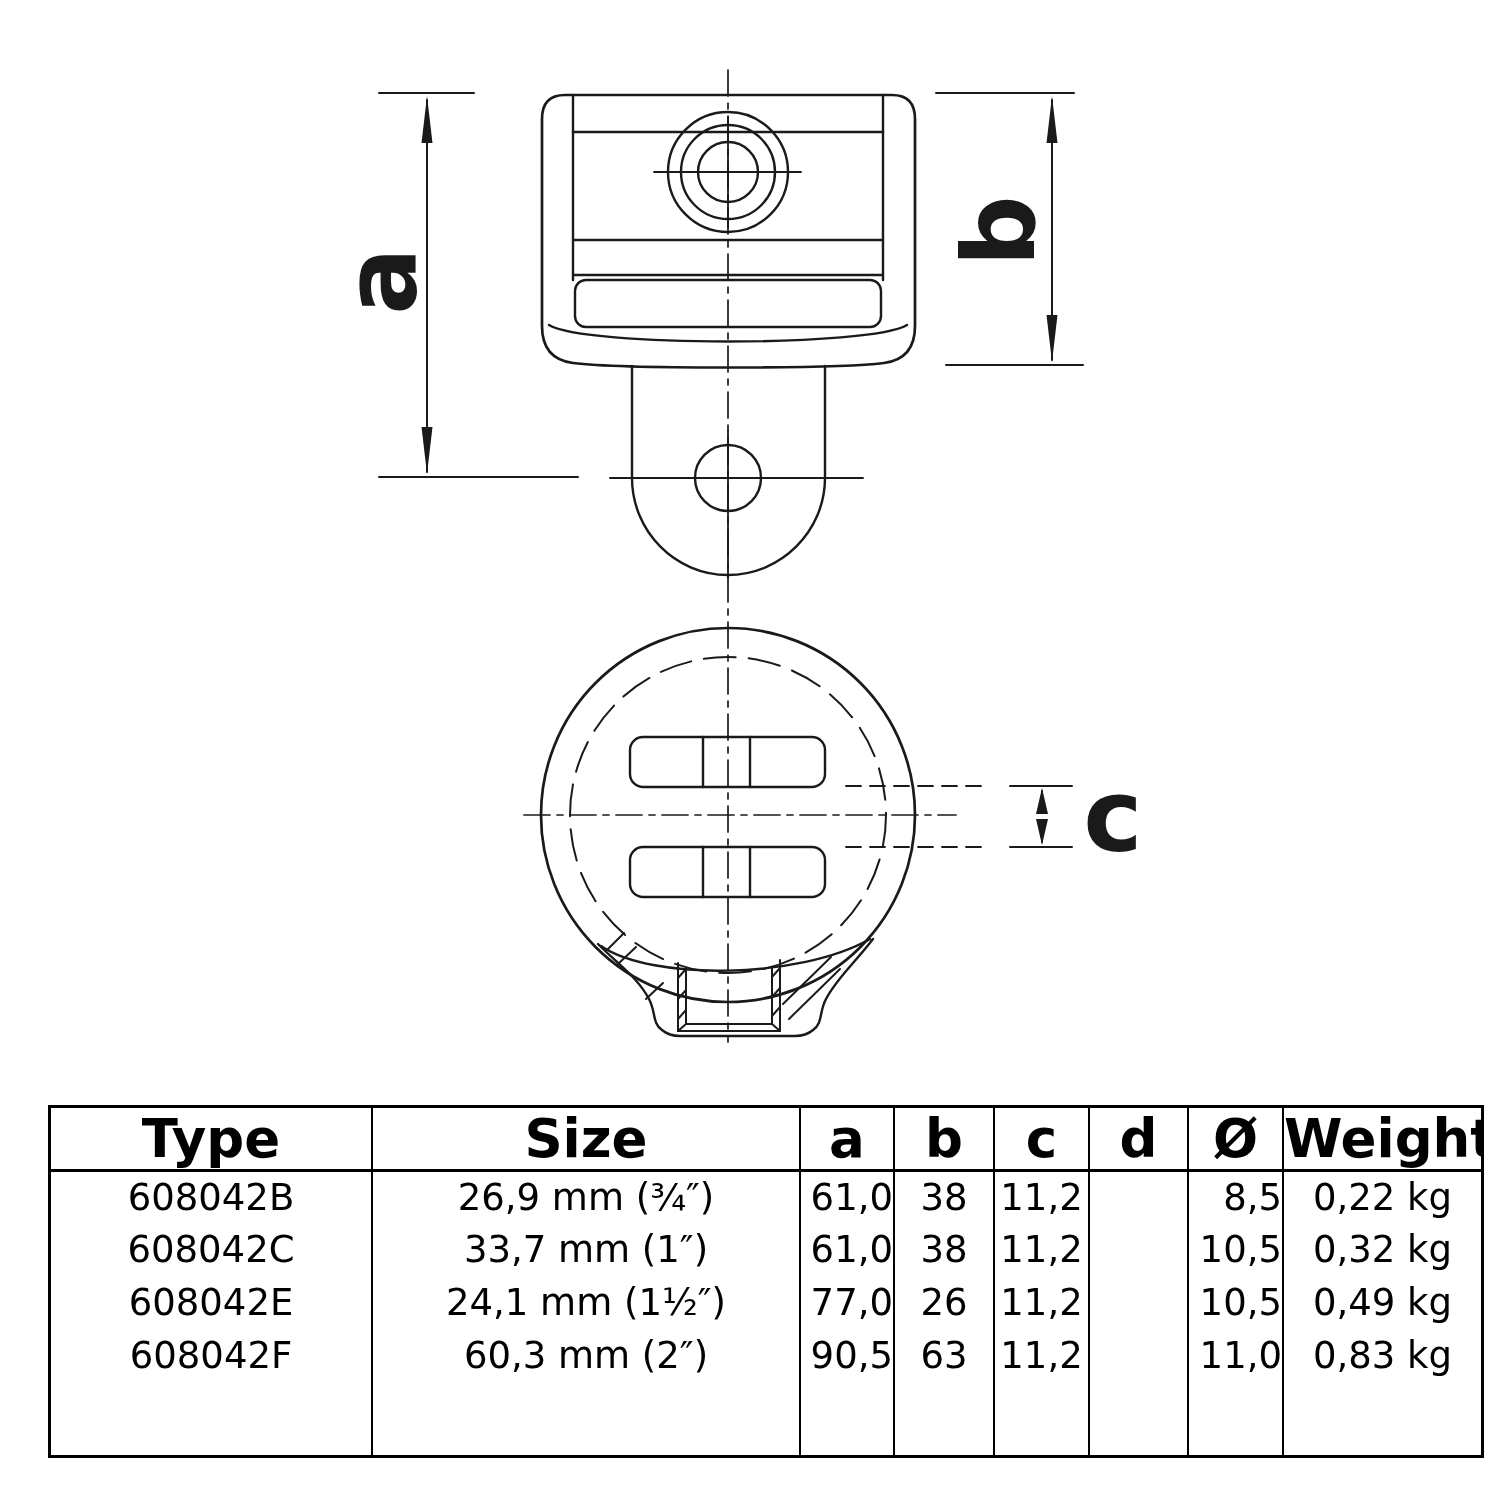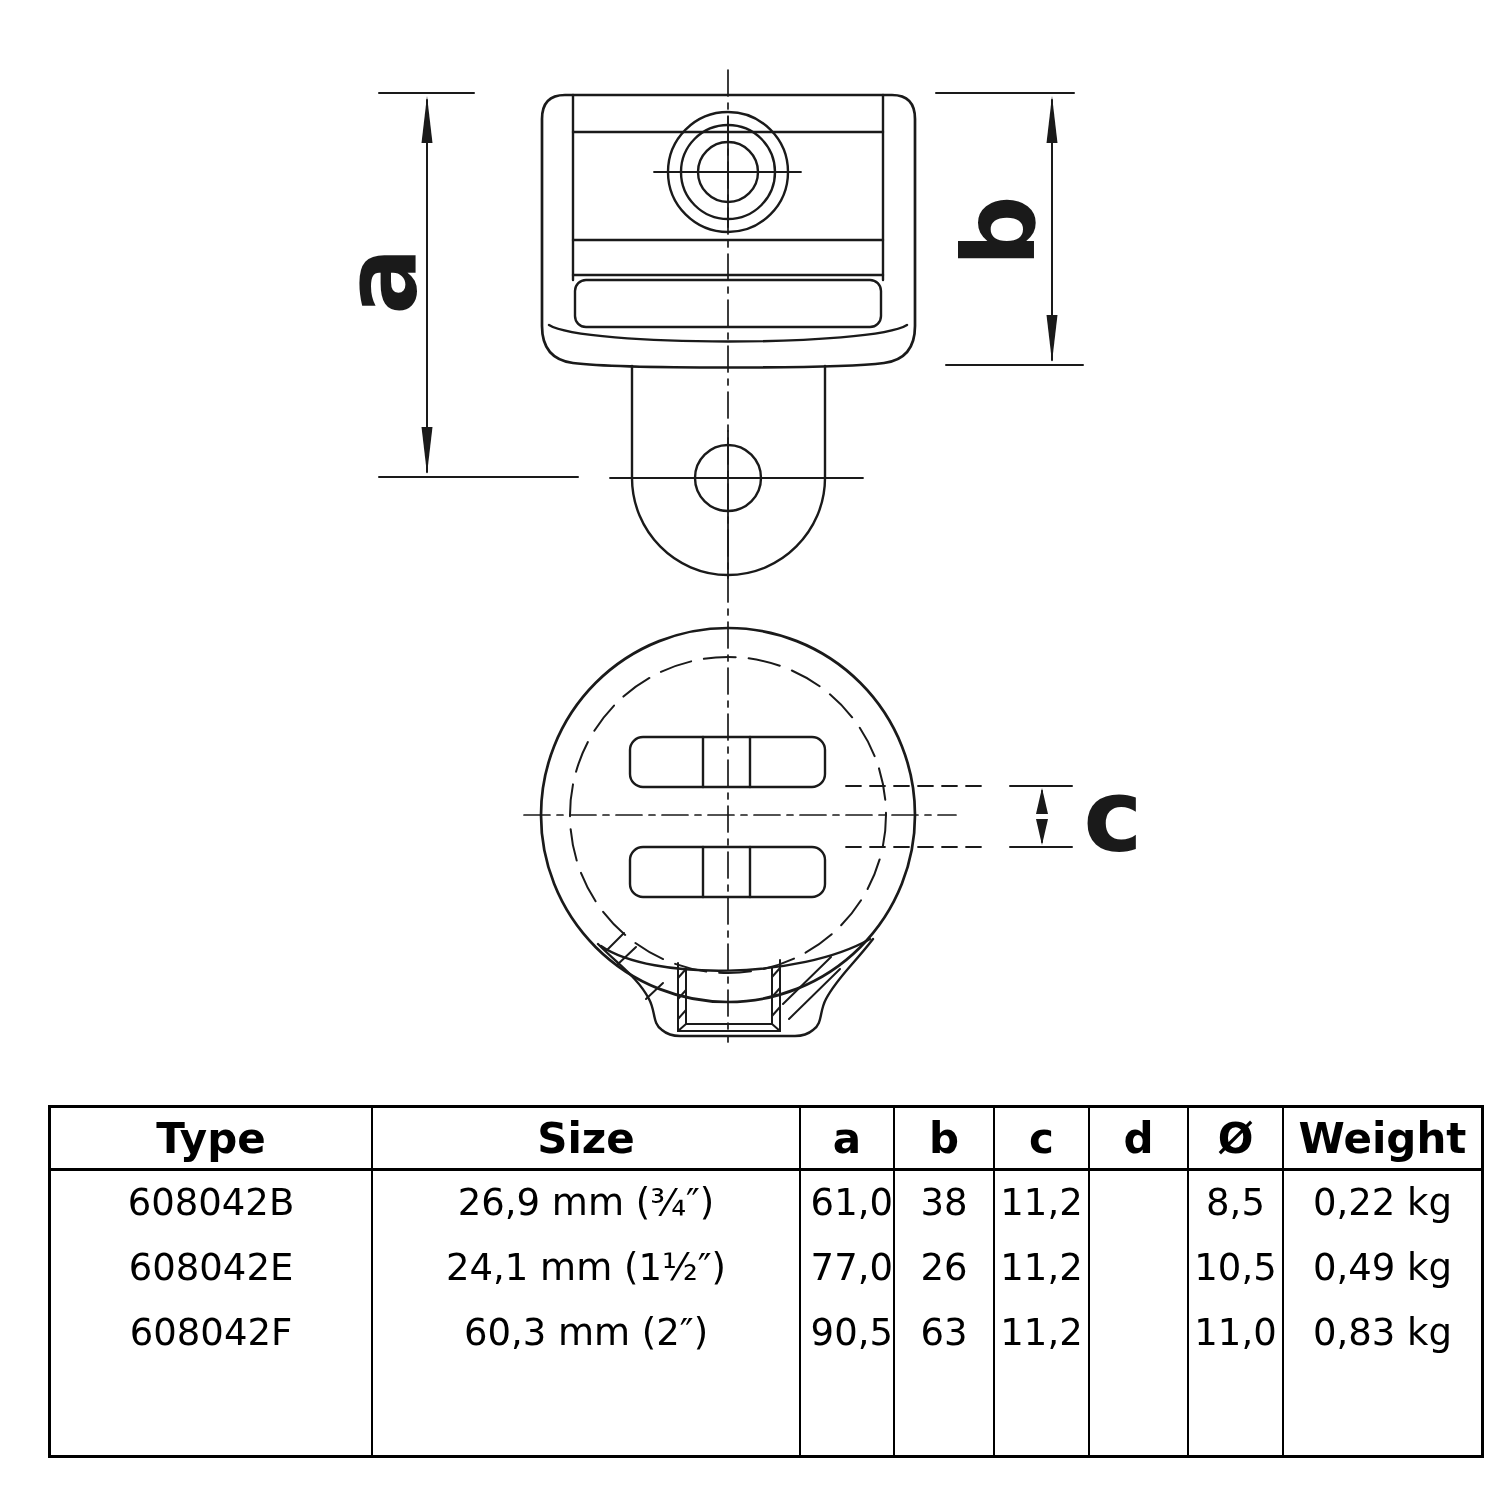--- a/index.html
+++ b/index.html
@@ -29,37 +29,37 @@
     color:#000;
   }
   table.spec th, table.spec td{
     padding:0;margin:0;
     overflow:hidden;
     white-space:nowrap;
     font-size:37px;
     vertical-align:middle;
   }
   table.spec th{
-    font-size:42px;font-weight:bold;
+    font-size:53px;font-weight:bold;
     border-bottom:3px solid #000;
     height:60px;
   }
   .cl{border-left:2px solid #000;}
   tr.data-row{height:45px;}
   tr.filler-row{height:63px;}
   .col-type {width:320px;text-align:center;}
   .col-size {width:426px;text-align:center;}
   td.col-size{padding-left:42px;}
   .col-a {width:92px; text-align:center;}
   td.col-a {text-align:right;padding-right:3px;}
   .col-b {width:98px; text-align:center;}
   .col-c {width:93px; text-align:center;}
   .col-d {width:97px; text-align:center;}
   .col-dia {width:93px; text-align:center;}
-  td.col-dia{padding-right:8px;}
+  td.col-dia{text-align:right;padding-right:8px;}
   .col-weight{width:197px;text-align:center;}
 </style>
 </head>
 <body>
 
 <div class="canvas">
 
   <svg class="drawing-svg" width="1501" height="1105" viewBox="0 0 1501 1105" fill="none" stroke="#1a1a1a" stroke-width="2.4" stroke-linecap="round">
 
     <g>
@@ -170,20 +170,30 @@
           <td class="col-type">608042B</td>
           <td class="col-size cl">26,9 mm (¾″)</td>
           <td class="col-a cl">61,0</td>
           <td class="col-b cl">38</td>
           <td class="col-c cl">11,2</td>
           <td class="col-d cl"></td>
           <td class="col-dia cl">8,5</td>
           <td class="col-weight cl">0,22 kg</td>
         </tr>
         <tr class="data-row">
+          <td class="col-type">608042C</td>
+          <td class="col-size cl">33,7 mm (1″)</td>
+          <td class="col-a cl">61,0</td>
+          <td class="col-b cl">38</td>
+          <td class="col-c cl">11,2</td>
+          <td class="col-d cl"></td>
+          <td class="col-dia cl">10,5</td>
+          <td class="col-weight cl">0,32 kg</td>
+        </tr>
+        <tr class="data-row">
           <td class="col-type">608042E</td>
           <td class="col-size cl">24,1 mm (1½″)</td>
           <td class="col-a cl">77,0</td>
           <td class="col-b cl">26</td>
           <td class="col-c cl">11,2</td>
           <td class="col-d cl"></td>
           <td class="col-dia cl">10,5</td>
           <td class="col-weight cl">0,49 kg</td>
         </tr>
         <tr class="data-row">

